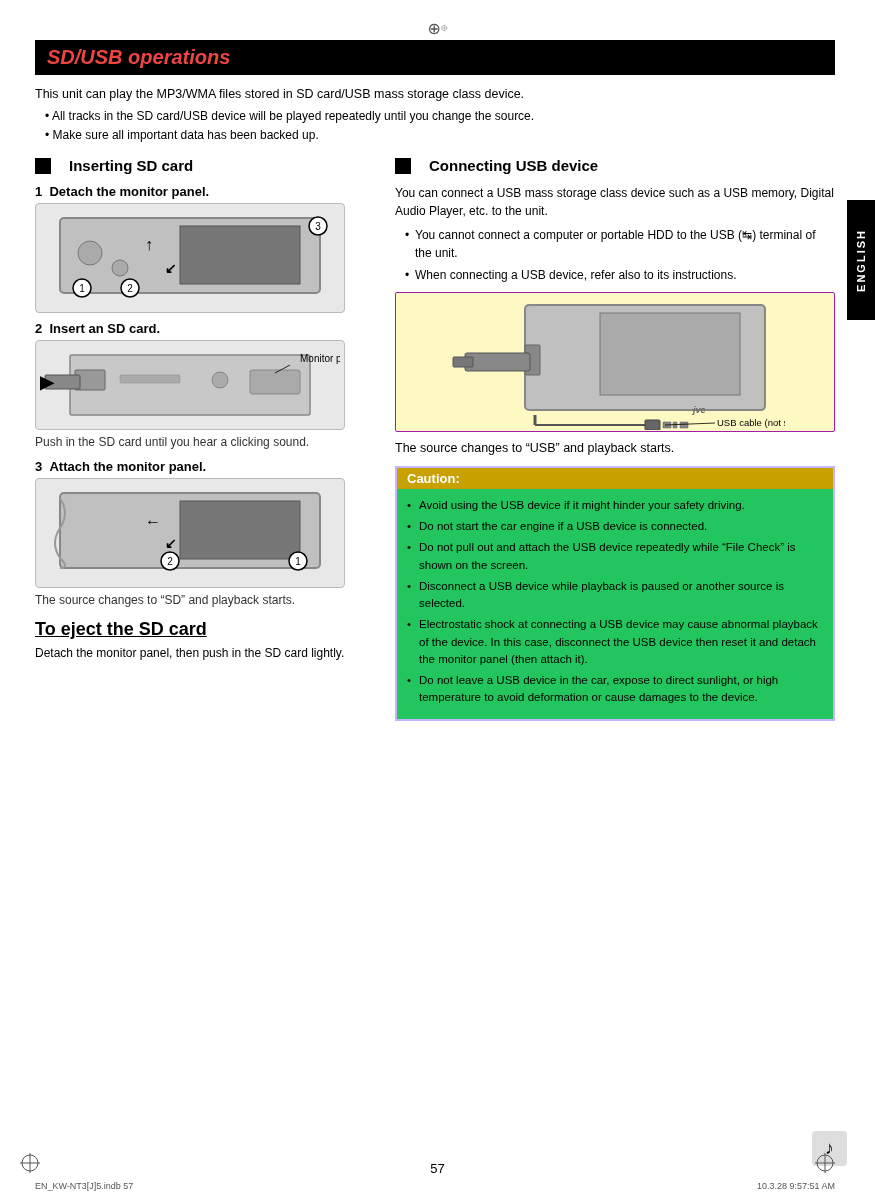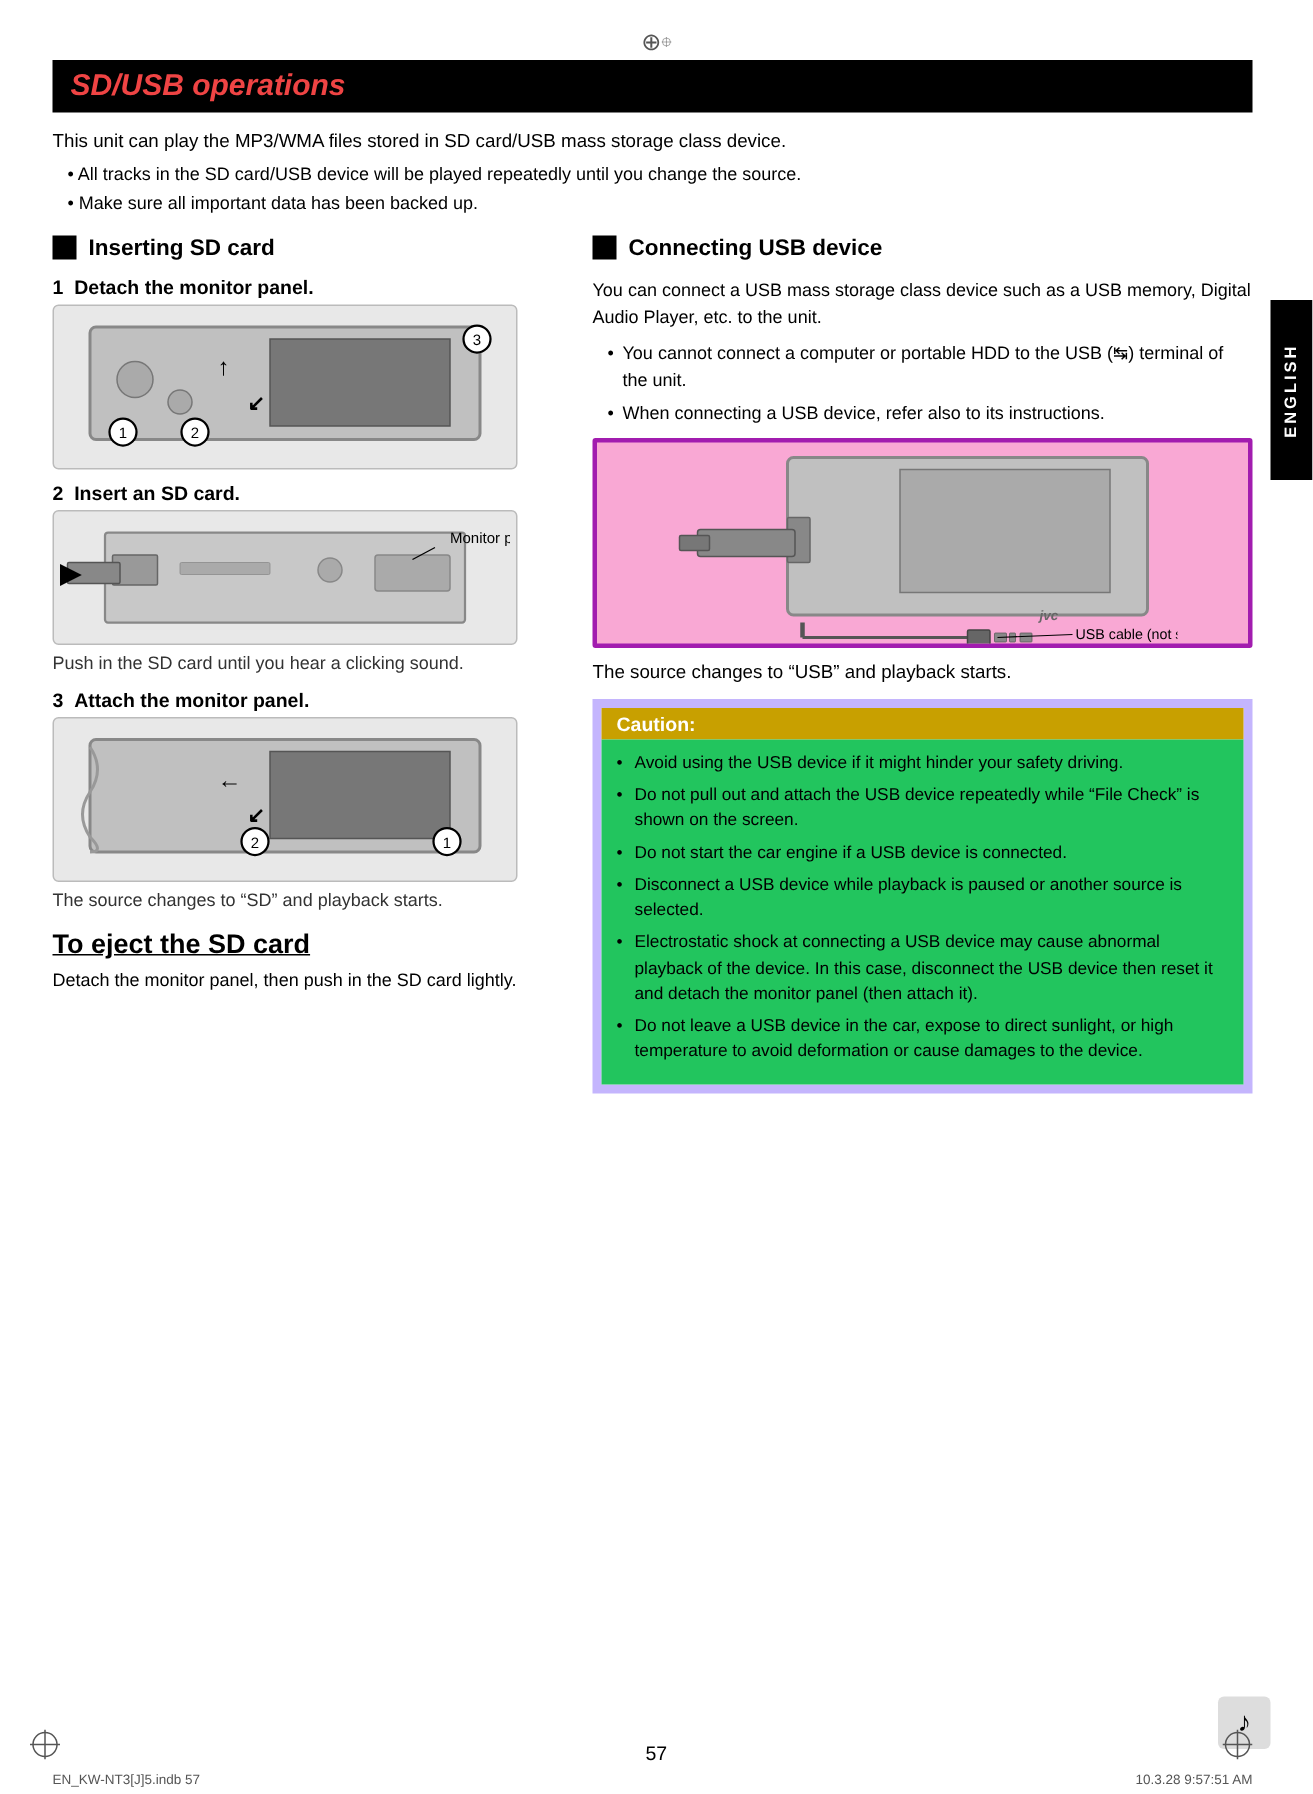--- a/index.html
+++ b/index.html
@@ -104,22 +104,22 @@
     .left-col {
       flex: 0 0 340px;
     }
     .right-col {
       flex: 1;
     }
 
     
     .section-heading {
       display: flex;
-      align-items: flex-start;
-      gap: 8px;
+      align-items: flex-end;
+      gap: 18px;
       margin-bottom: 10px;
     }
     .section-heading-box {
       width: 16px;
       height: 16px;
       background: #000;
       flex-shrink: 0;
     }
     .section-heading h2 {
       font-size: 15px;
@@ -176,41 +176,41 @@
     }
     .eject-text {
       font-size: 12px;
       line-height: 1.5;
     }
 
     
     .usb-img {
       width: 100%;
       height: 140px;
-      background: #f9a8d4;
-      border: 3px solid #a21caf;
+      background: #fef9c3;
+      border: 1px solid #a21caf;
       border-radius: 2px;
       margin: 8px 0;
       position: relative;
       display: flex;
       align-items: center;
       justify-content: center;
       overflow: hidden;
     }
 
     
     .source-text {
       font-size: 12.5px;
       margin: 0 0;
       line-height: 1.4;
     }
 
     
     .caution-box {
-      border: 6px solid #c4b5fd;
+      border: 2px solid #c4b5fd;
       margin-top: 8px;
     }
     .caution-header {
       background: #c8a000;
       padding: 3px 10px;
       font-size: 13px;
       font-weight: bold;
       color: #fff;
       border-radius: 0;
     }
@@ -467,22 +467,22 @@
             <text x="272" y="131" font-size="9.5" fill="#000">USB cable (not supplied)</text>
           </svg>
         </div>
 
         <p class="source-text">The source changes to “USB” and playback starts.</p>
 
         <div class="caution-box">
           <div class="caution-header">Caution:</div>
           <div class="caution-content">
             <p class="caution-item">Avoid using the USB device if it might hinder your safety driving.</p>
+            <p class="caution-item">Do not start the car engine if a USB device is connected.</p>
             <p class="caution-item">Do not pull out and attach the USB device repeatedly while “File Check” is shown on the screen.</p>
-            <p class="caution-item">Do not start the car engine if a USB device is connected.</p>
             <p class="caution-item">Disconnect a USB device while playback is paused or another source is selected.</p>
             <p class="caution-item">Electrostatic shock at connecting a USB device may cause abnormal playback of the device. In this case, disconnect the USB device then reset it and detach the monitor panel (then attach it).</p>
             <p class="caution-item">Do not leave a USB device in the car, expose to direct sunlight, or high temperature to avoid deformation or cause damages to the device.</p>
           </div>
         </div>
 
       </div>
 
     </div>
 

